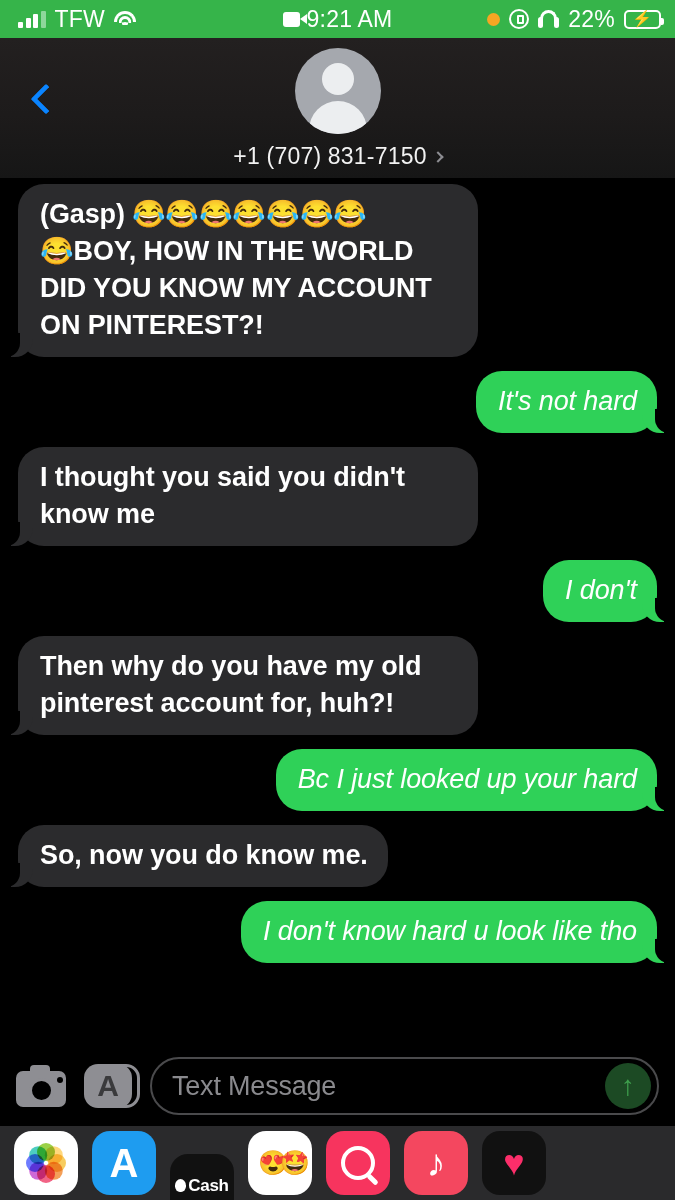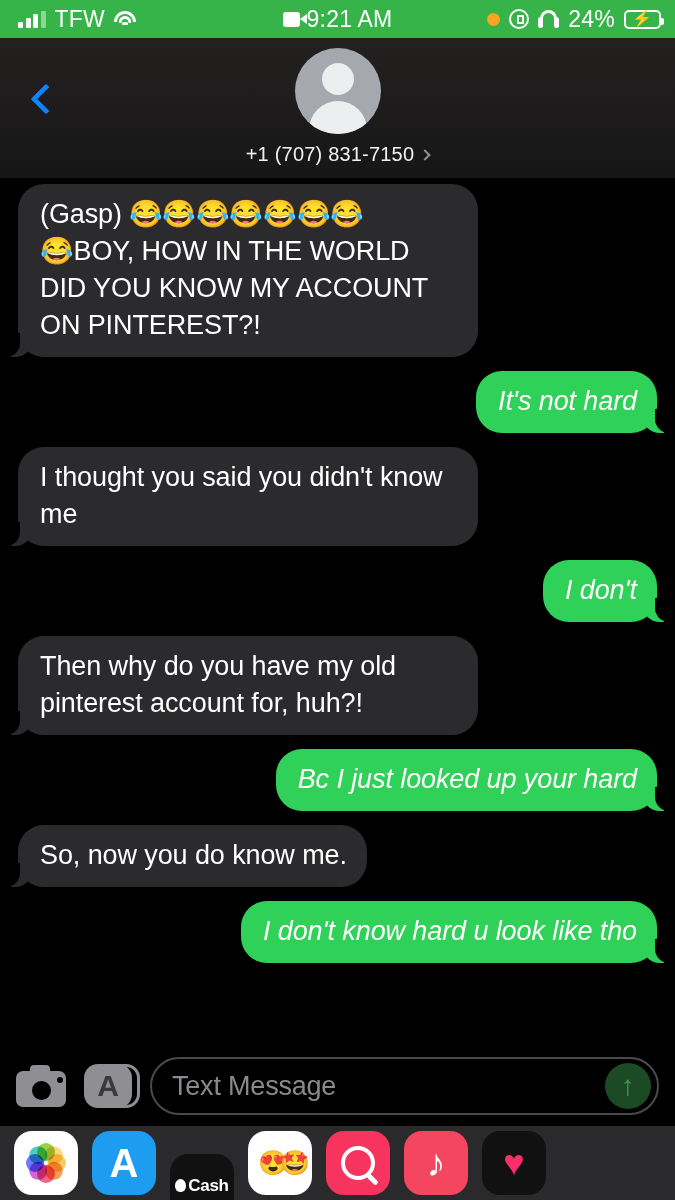--- a/index.html
+++ b/index.html
@@ -78,35 +78,35 @@
   }
   .avatar {
     width: 86px; height: 86px; border-radius: 50%; background: #a5a8ae;
     position: relative; overflow: hidden;
   }
   .avatar .head { position: absolute; left: 50%; transform: translateX(-50%); top: 15px;
     width: 32px; height: 32px; border-radius: 50%; background: #eceef0; }
   .avatar .body { position: absolute; left: 50%; transform: translateX(-50%); top: 53px;
     width: 58px; height: 42px; border-radius: 29px 29px 0 0; background: #eceef0; }
   .contact-name {
-    margin-top: 9px; color: #f2f2f2; font-size: 20px; letter-spacing: .2px;
+    margin-top: 9px; color: #f2f2f2; font-size: 23px; letter-spacing: .2px;
     display: flex; align-items: center; gap: 7px;
   }
   .chev-right {
     width: 8px; height: 8px; border-top: 2.4px solid #8e8e93; border-right: 2.4px solid #8e8e93;
     transform: rotate(45deg);
   }
 
   
   .thread {
     position: absolute; top: 178px; left: 0; width: 675px; height: 868px;
     background: #000; padding: 6px 0 0 0; overflow: hidden;
   }
   .row { display: flex; width: 100%; padding: 0 18px; margin-bottom: 14px; }
-  .row.in  { justify-content: flex-start; }
+  .row.in  { justify-content: flex-start; font-weight: bold; }
   .row.out { justify-content: flex-end; font-style: italic; }
   .bubble {
     position: relative; max-width: 460px; border-radius: 26px;
     padding: 12px 20px 13px 22px; font-size: 27px; line-height: 1.37;
     color: #fff; word-wrap: break-word; letter-spacing: -.1px;
   }
   .bubble.in  { background: #2b2b2d; }
   .bubble.out { background: #2fd158; }
   
   .bubble.in:before {
@@ -212,21 +212,21 @@
     <div class="sb-right">
       <span class="rec-dot"></span>
       <span class="rotlock">
           <span class="lk"></span>
         </span>
       <span class="headphones">
         <span class="band"></span>
           <span class="e l"></span>
           <span class="e r"></span>
       </span>
-      <span class="sb-text">24%</span>
+      <span class="sb-text">22%</span>
       <span class="battery">
         <span class="fill"></span><span class="bolt">⚡</span>
       </span>
     </div>
   </div>
 
   <div class="nav">
     <div class="back-btn">
       <span class="chev-left"></span>
     </div>

